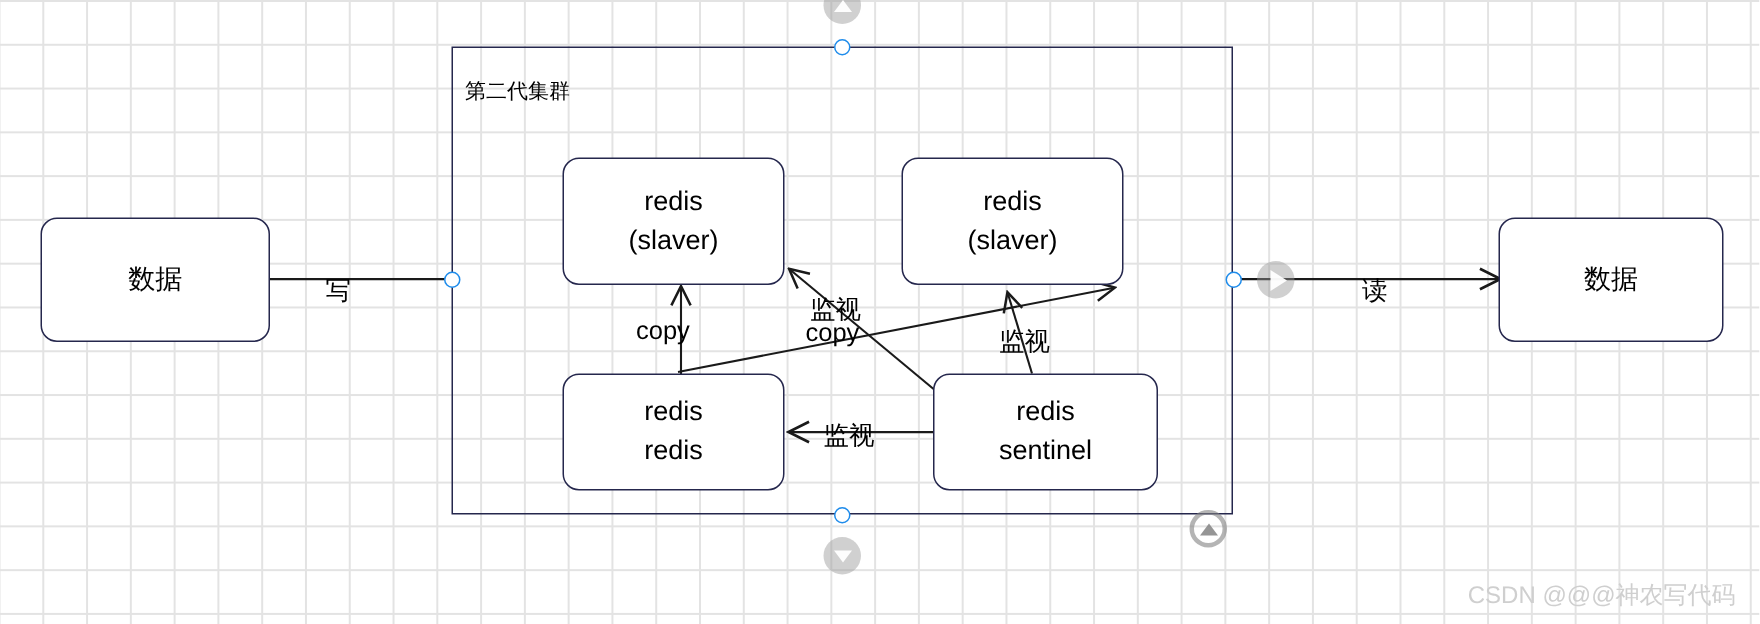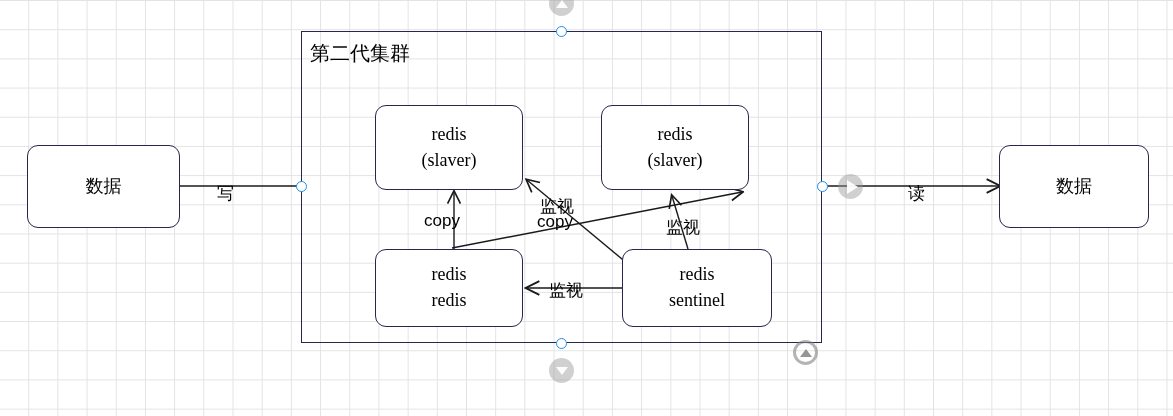--- a/index.html
+++ b/index.html
@@ -38,36 +38,36 @@
     border-radius: 11px;
     display: flex;
     flex-direction: column;
     align-items: center;
     justify-content: center;
     color: #000000;
     font-size: 18px;
     line-height: 1.42;
     white-space: nowrap;
   }
-  .node .ln { display: block; font-family: Liberation Serif, serif; }
+  .node .ln { display: block; }
   .container-box {
     position: absolute;
     box-sizing: border-box;
     border: 1.6px solid #25274d;
     background: transparent;
     left: 301px;
     top: 31px;
     width: 521px;
     height: 312px;
   }
   .container-label {
     position: absolute;
     left: 310px;
-    top: 40px;
-    font-size: 20px;
+    top: 52px;
+    font-size: 14px;
     color: #000000;
     white-space: nowrap;
   }
   .edge-label {
     position: absolute;
     font-size: 17px;
     color: #000000;
     white-space: nowrap;
     background: transparent;
   }
@@ -212,14 +212,15 @@
   </div>
 
   <div class="round-btn outline" style="left:793px; top:340px;">
     <span class="tri-up"></span>
   </div>
 
   <div class="round-btn" style="left:838px; top:174px;">
     <span class="tri-right"></span>
   </div>
 
+  <div class="watermark">CSDN @@@神农写代码</div>
 
 </div>
 
 </body></html>

